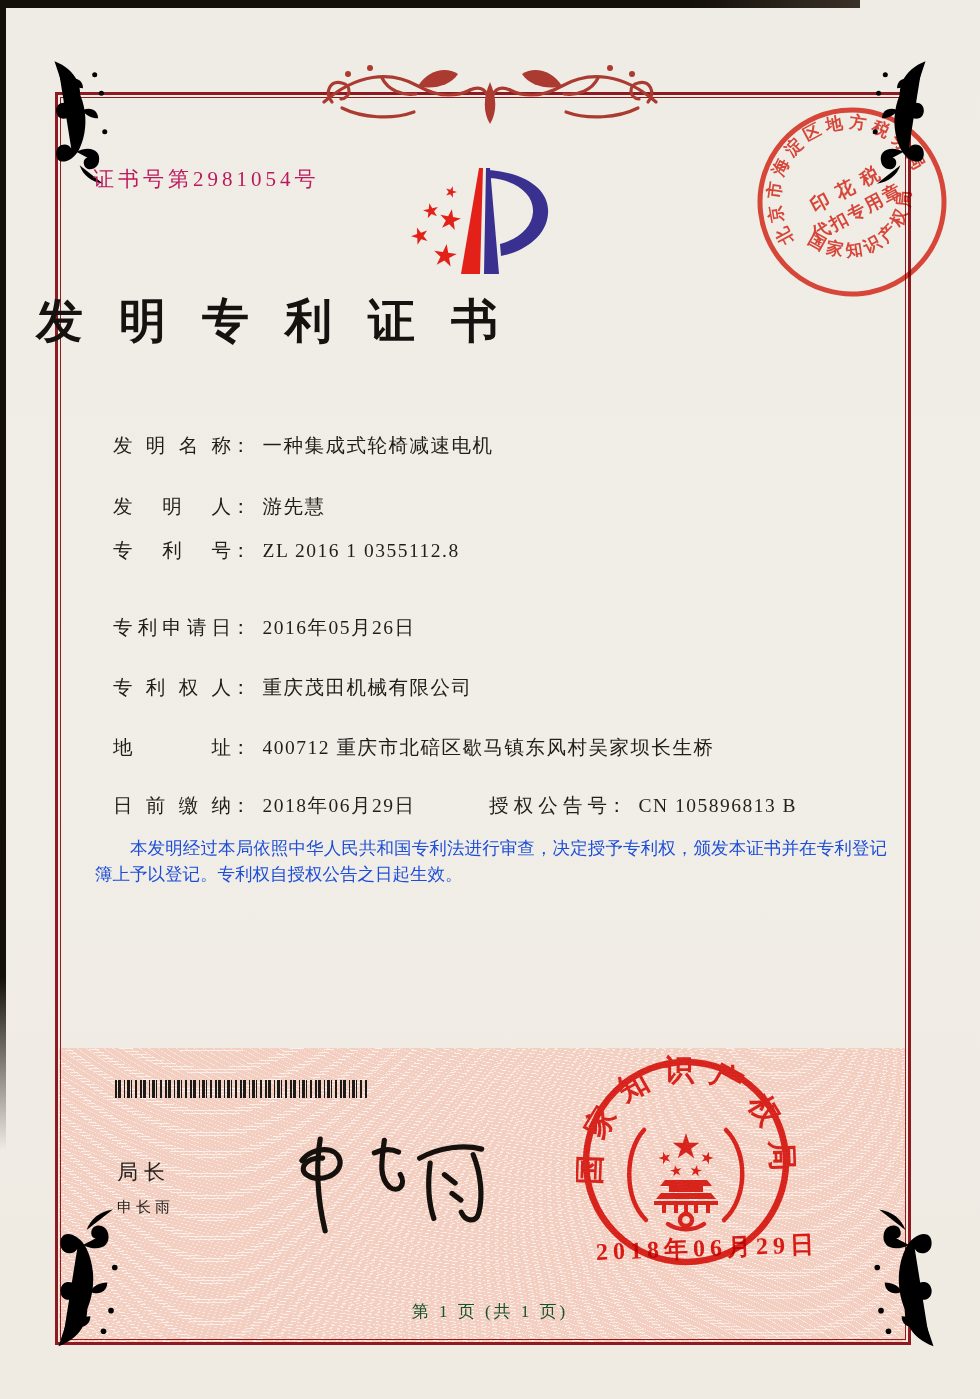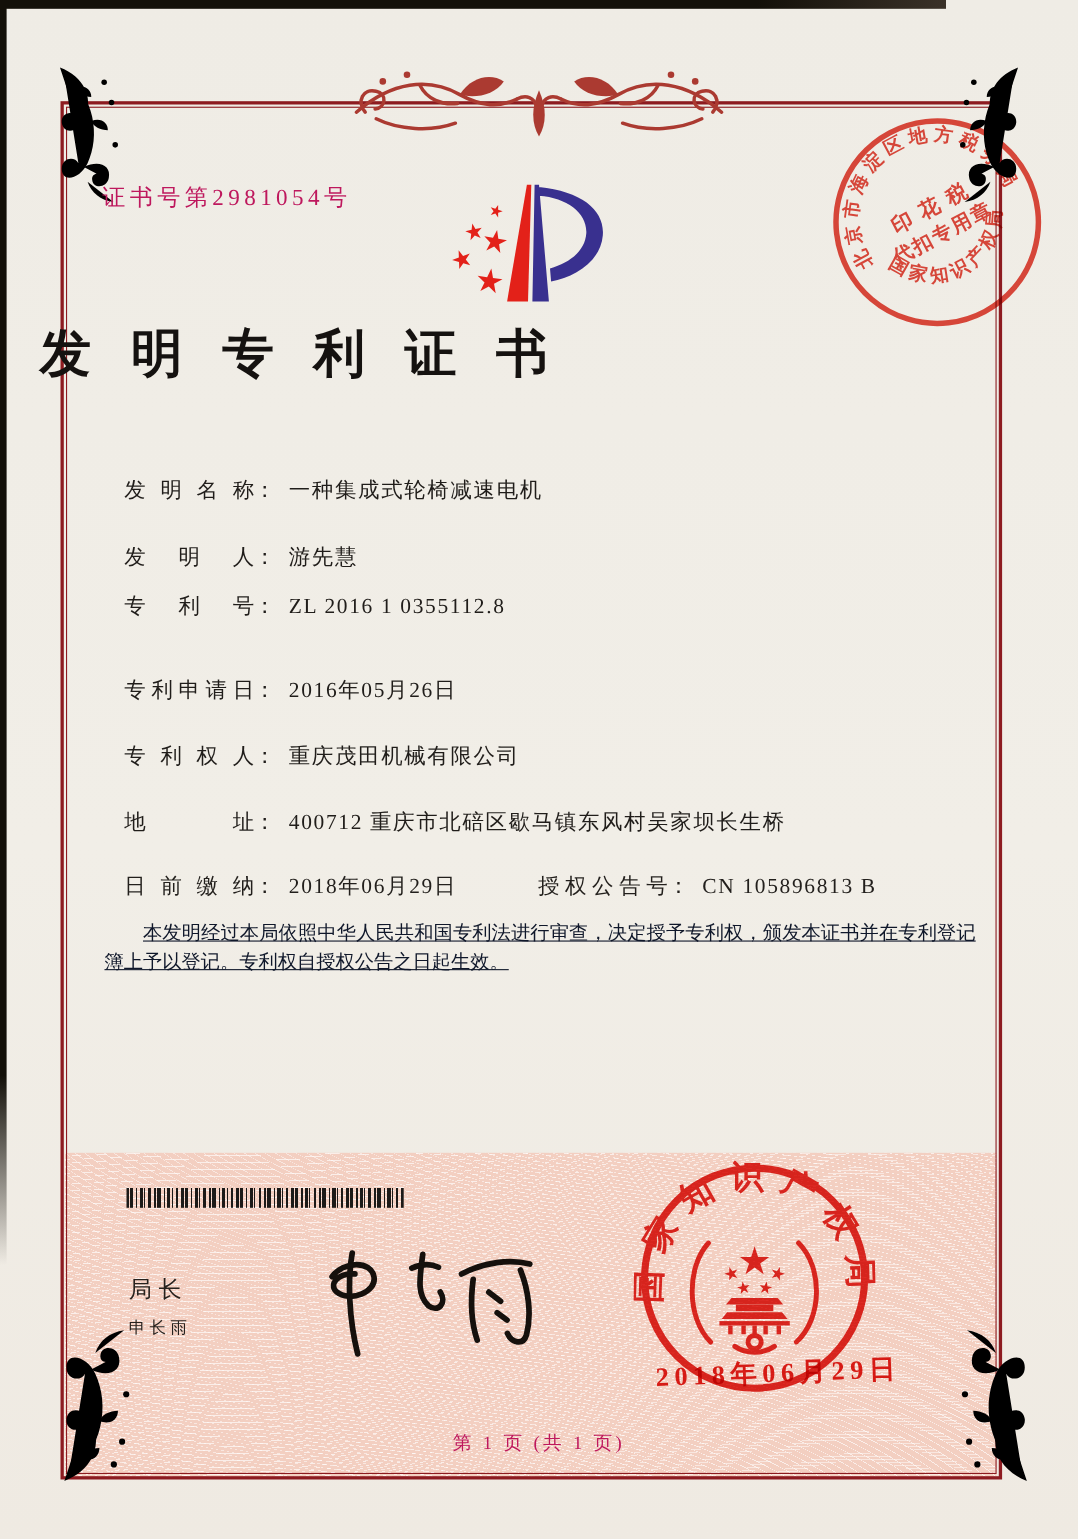--- a/index.html
+++ b/index.html
@@ -52,21 +52,21 @@
   
   .frow{left:113px;font-size:19.5px;color:#201d1a;white-space:nowrap;}
   .flabel{display:inline-block;width:118px;text-align:justify;text-align-last:justify;vertical-align:bottom;}
   .fcolon{margin-right:12px;}
   .fvalue{letter-spacing:1.5px;}
   .r1{top:432px;} .r2{top:493px;} .r3{top:537px;} .r4{top:614px;} .r5{top:674px;} .r6{top:734px;}
   .grant-left{left:113px;top:792px;font-size:19.5px;white-space:nowrap;}
   .grant-right{left:489px;top:792px;font-size:19.5px;white-space:nowrap;}
   
   .paras{left:95px;top:836px;width:792px;font-size:17.5px;line-height:25.5px;
-         text-align:justify;color:#0f172a;text-decoration:underline;}
+         text-align:justify;color:#1d4ed8;}
   .paras p{margin:0 0 7px 0;text-indent:2em;}
   
   .barcode{left:115px;top:1080px;width:252px;height:18px;
     background:repeating-linear-gradient(90deg,
       #1c1a18 0 2px,transparent 2px 3px,#1c1a18 3px 6px,transparent 6px 9px,
       #1c1a18 9px 10px,transparent 10px 12px,#1c1a18 12px 15px,transparent 15px 16px,
       #1c1a18 16px 17px,transparent 17px 20px,#1c1a18 20px 22px,transparent 22px 25px);}
   
   .director-title{left:117px;top:1158px;font-size:21px;letter-spacing:6px;color:#26221e;text-align:center;}
   .director-name{left:117px;top:1198px;font-size:15px;letter-spacing:4px;color:#26221e;}
@@ -85,21 +85,21 @@
   .stamp .ring{fill:none;stroke:var(--stamp-red);stroke-width:5;}
   .stamp text{fill:var(--stamp-red);font-weight:bold;}
   .st-top{font-size:17px;letter-spacing:5px;}
   .st-bot{font-size:17px;letter-spacing:4px;}
   .st-c1{font-size:19px;letter-spacing:9px;}
   .st-c2{font-size:18px;letter-spacing:2px;}
   
   .logo{left:380px;top:140px;}
   .logo .blue{fill:var(--logo-blue);} .logo .red{fill:var(--logo-red);}
   
-  .footer{left:0;right:0;top:1300px;text-align:center;font-size:17px;letter-spacing:3px;color:#be185d;}
+  .footer{left:0;right:0;top:1300px;text-align:center;font-size:17px;letter-spacing:3px;color:#14532d;}
 </style>
 </head>
 <body>
 
 <div class="abs edge-top"></div>
 <div class="abs edge-left"></div>
 
 <div class="abs band"></div>
 
 <div class="abs frame">

